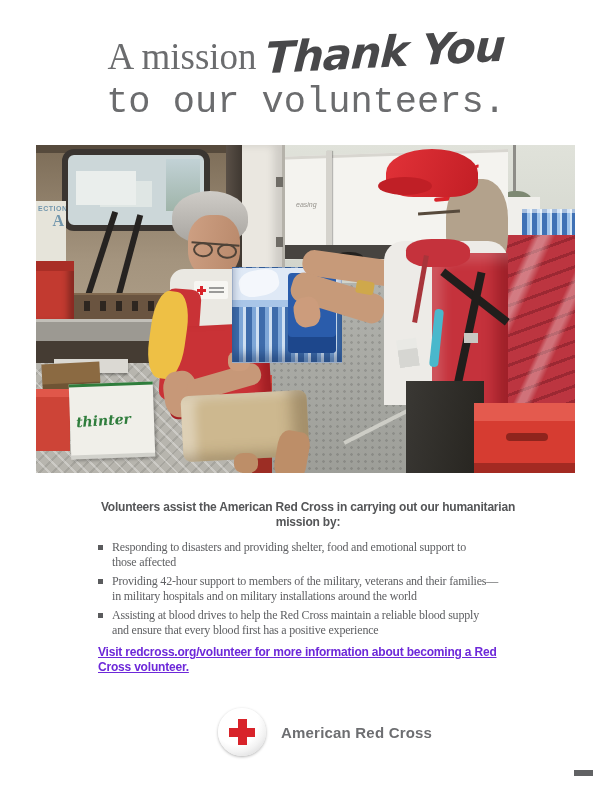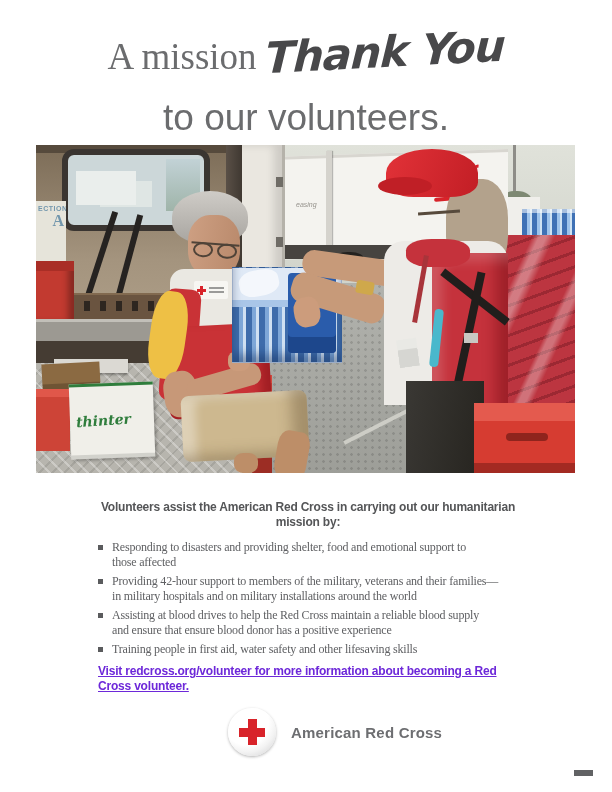--- a/index.html
+++ b/index.html
@@ -4,21 +4,21 @@
 <style>
   html,body{margin:0;padding:0;background:#fff;}
   .page{position:relative;width:612px;height:792px;background:#ffffff;overflow:hidden;
         font-family:"Liberation Sans",sans-serif;}
   
   .title{position:absolute;top:30px;left:0;width:612px;text-align:center;color:#6b6c6e;}
   .title-line1{font-family:"Liberation Serif",serif;font-size:37px;line-height:48px;}
   .script{display:inline-block;font-family:"DejaVu Sans",sans-serif;font-weight:bold;font-style:italic;
           font-size:43px;color:#48484a;transform:rotate(-3deg) skewX(-6deg);letter-spacing:-1px;
           position:relative;top:-2px;margin-left:8px;}
-  .title-line2{font-family:Liberation Sans, sans-serif;font-size:37px;line-height:42px;margin-top:16px;}
+  .title-line2{font-family:Liberation Mono, monospace;font-size:37px;line-height:42px;margin-top:0px;}
   
   .photo{position:absolute;left:36px;top:145px;width:539px;height:328px;overflow:hidden;background:#b9b9b2;}
   .ph{position:absolute;}
   .ph-sky{left:200px;top:0;width:339px;height:160px;background:linear-gradient(#e0e2da,#ced1c8);}
   .ph-ground{left:200px;top:138px;width:339px;height:190px;background:#a7a8a2;
      background-image:radial-gradient(rgba(0,0,0,.13) 1px,transparent 1.6px),linear-gradient(rgba(255,255,255,.12),rgba(0,0,0,.06));
      background-size:7px 7px,100% 100%;}
   .ph-sidewalk-line{left:300px;top:262px;width:150px;height:4px;background:#cdcdc6;transform:rotate(-27deg);}
   .ph-pole{left:477px;top:0;width:3px;height:68px;background:#8e8d88;}
   .ph-bush{left:464px;top:46px;width:32px;height:22px;background:#7e8973;border-radius:45%;}
@@ -127,21 +127,21 @@
   .ph-redcase::after{content:"";position:absolute;left:32px;top:30px;width:42px;height:8px;background:#8f241d;border-radius:4px;}
   
   .content{position:absolute;left:98px;top:500px;width:420px;color:#58595b;font-size:12px;letter-spacing:-0.2px;line-height:15px;}
   .content p{margin:0;white-space:pre-line;}
   .intro{font-weight:bold;margin-bottom:6px !important;color:#545557;text-align:center;}
   .bullets{list-style:none;margin:10px 0 0 0;padding:0;}
   .bullets li{position:relative;padding-left:14px;margin-bottom:4px;white-space:pre-line;color:#5f6063;font-family:Liberation Serif, serif;}
   .bullets li::before{content:"";position:absolute;left:0;top:5px;width:5px;height:5px;background:#5a5b5d;}
   .closing{font-weight:bold;margin-top:7px !important;color:#6d28d9;text-decoration:underline;}
   
-  .logo{position:absolute;left:228px;top:706px;height:52px;display:flex;align-items:center;}
+  .logo{position:absolute;left:218px;top:706px;height:52px;display:flex;align-items:center;}
   .logo-circle{position:relative;width:48px;height:48px;border-radius:50%;
      background:radial-gradient(circle at 38% 30%,#ffffff 50%,#f3f3f3 66%,#ddddde 85%,#c8c8c9 100%);
      box-shadow:0 1px 3px rgba(0,0,0,.3);}
   .logo-cross{position:absolute;left:11px;top:11px;width:26px;height:26px;
      background:linear-gradient(#d8232a,#d8232a) 50% 50%/26px 9px no-repeat,
                 linear-gradient(#d8232a,#d8232a) 50% 50%/9px 26px no-repeat;}
   .logo-text{margin-left:15px;font-weight:bold;font-size:15px;color:#6d6e71;letter-spacing:.2px;}
   .footer-dash{position:absolute;left:574px;top:770px;width:19px;height:6px;background:#616264;}
 </style>
 </head>
@@ -243,22 +243,21 @@
 
   <div class="content">
     <p class="intro">Volunteers assist the American Red Cross in carrying out our humanitarian
 mission by:</p>
     <ul class="bullets">
       <li>Responding to disasters and providing shelter, food and emotional support to
 those affected</li>
       <li>Providing 42-hour support to members of the military, veterans and their families—
 in military hospitals and on military installations around the world</li>
       <li>Assisting at blood drives to help the Red Cross maintain a reliable blood supply
-and ensure that ensure blood donor has a positive experience</li>
-      <li>Training people in first aid, water safety and other lifesaving skills</li>
+and ensure that every blood first has a positive experience</li>
     </ul>
     <p class="closing">Visit redcross.org/volunteer for more information about becoming a Red
 Cross volunteer.</p>
   </div>
 
   <div class="logo">
     <div class="logo-circle">
       <div class="logo-cross"></div>
     </div>
     <div class="logo-text">American Red Cross</div>

